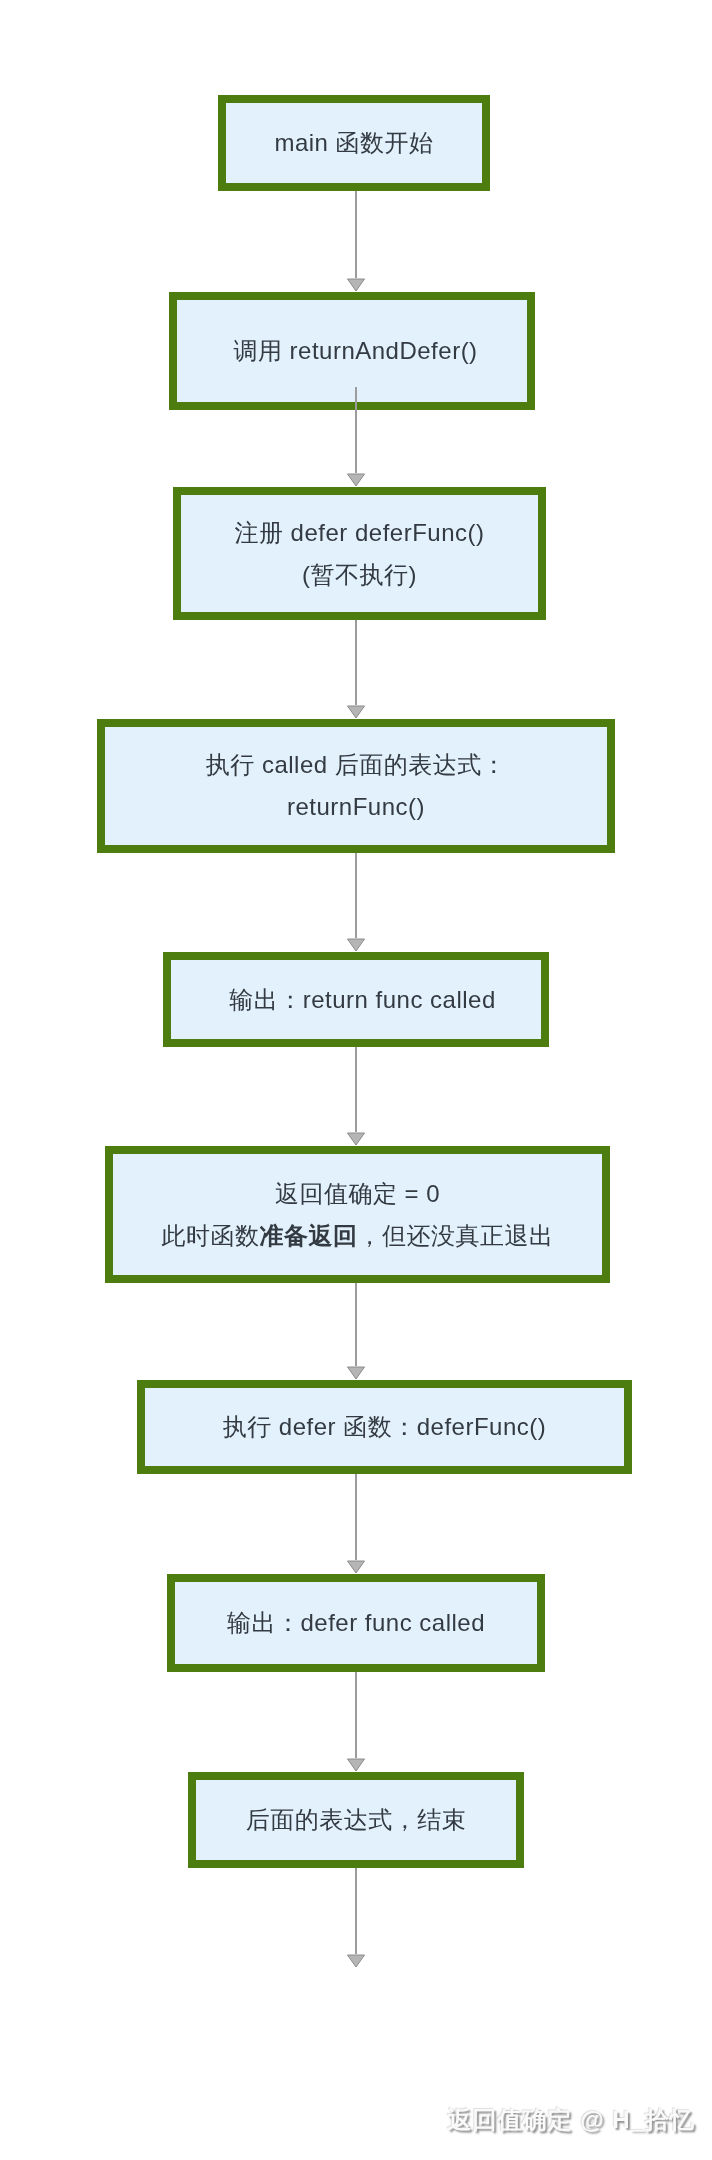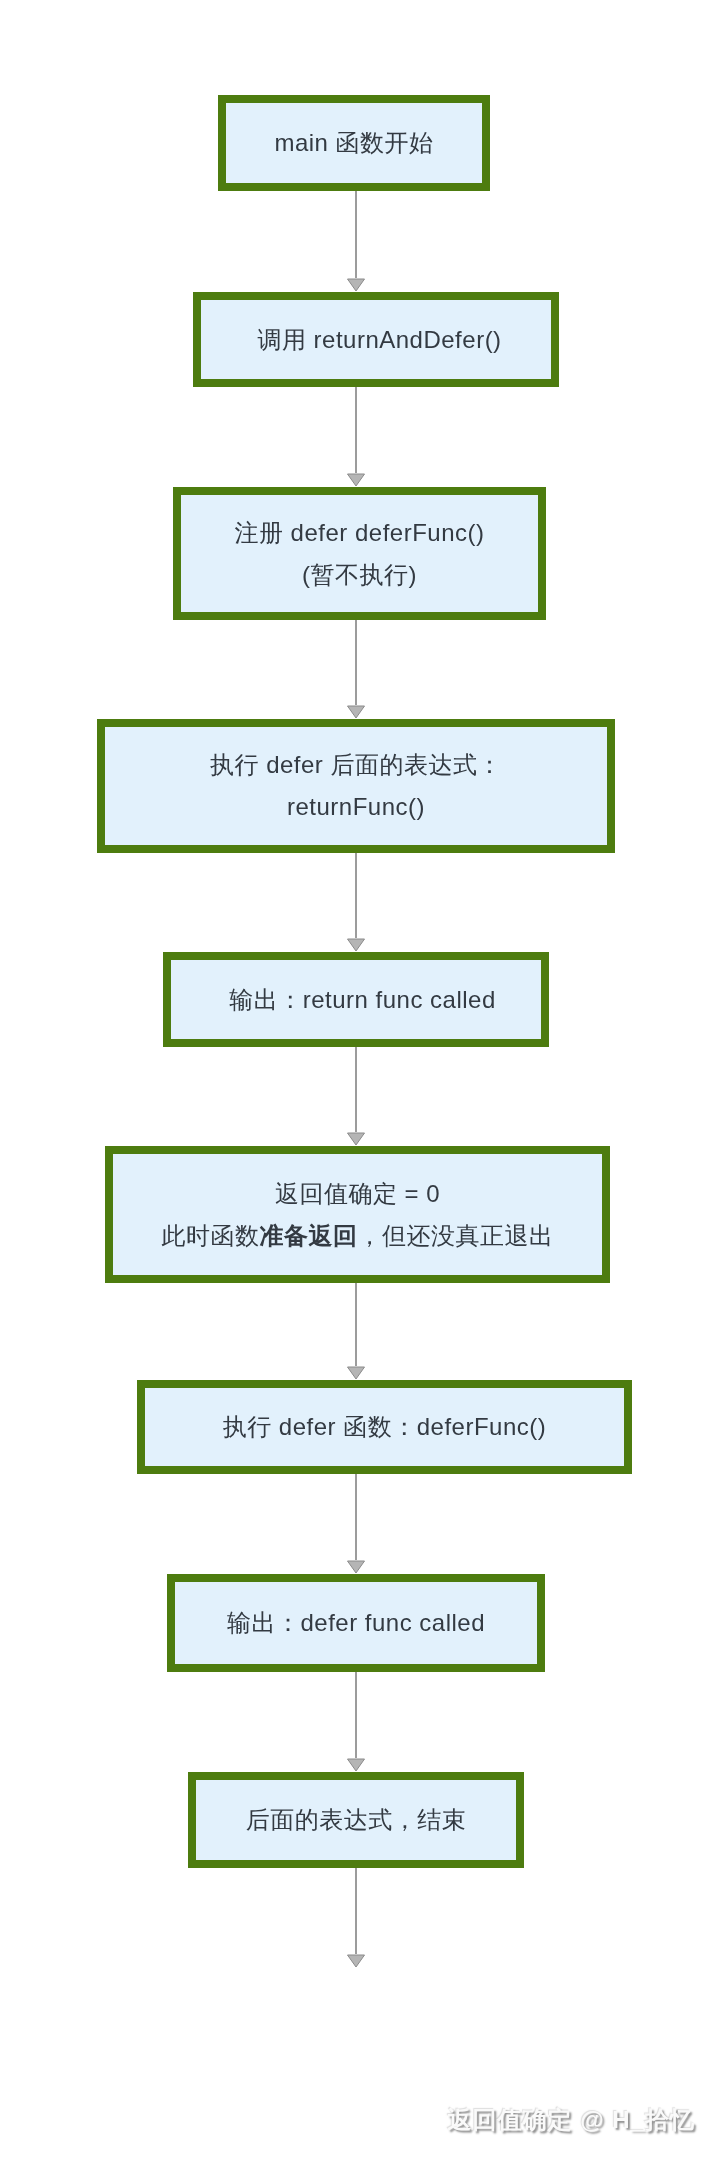--- a/index.html
+++ b/index.html
@@ -24,21 +24,21 @@
     display: flex;
     flex-direction: column;
     align-items: center;
     justify-content: center;
     text-align: center;
     box-sizing: border-box;
     letter-spacing: 0.5px;
   }
   
   .b1  { left: 218px; top: 95px;   width: 272px; height: 96px;  }
-  .b2  { left: 193px; top: 292px;  width: 366px; height: 95px; padding-left: 7px;  }
+  .b2  { left: 169px; top: 292px;  width: 366px; height: 118px; padding-left: 7px;  }
   .b3  { left: 173px; top: 487px;  width: 373px; height: 133px; }
   .b4  { left: 97px;  top: 719px;  width: 518px; height: 134px; }
   .b5  { left: 163px; top: 952px;  width: 386px; height: 95px; padding-left: 13px;  }
   .b6  { left: 105px; top: 1146px; width: 505px; height: 137px; }
   .b7  { left: 137px; top: 1380px; width: 495px; height: 94px;  }
   .b8  { left: 167px; top: 1574px; width: 378px; height: 98px;  }
   .b9  { left: 188px; top: 1772px; width: 336px; height: 96px;  }
   .b10 { left: 194px; top: 1968px; width: 324px; height: 96px;  }
 
   .arrow {
@@ -111,21 +111,21 @@
   </div>
 
   <div class="arrow a3">
     <div class="arrow-line"></div>
     <svg class="arrow-head" width="20" height="14" viewBox="0 0 20 14">
         <path d="M1.5,1 L18.5,1 L10,13 Z"></path>
       </svg>
   </div>
 
   <div class="node b4">
-    <span>执行 defer 后面的表达式：</span>
+    <span>执行 called 后面的表达式：</span>
     <span>returnFunc()</span>
   </div>
 
   <div class="arrow a4">
     <div class="arrow-line"></div>
     <svg class="arrow-head" width="20" height="14" viewBox="0 0 20 14">
         <path d="M1.5,1 L18.5,1 L10,13 Z"></path>
       </svg>
   </div>
 

